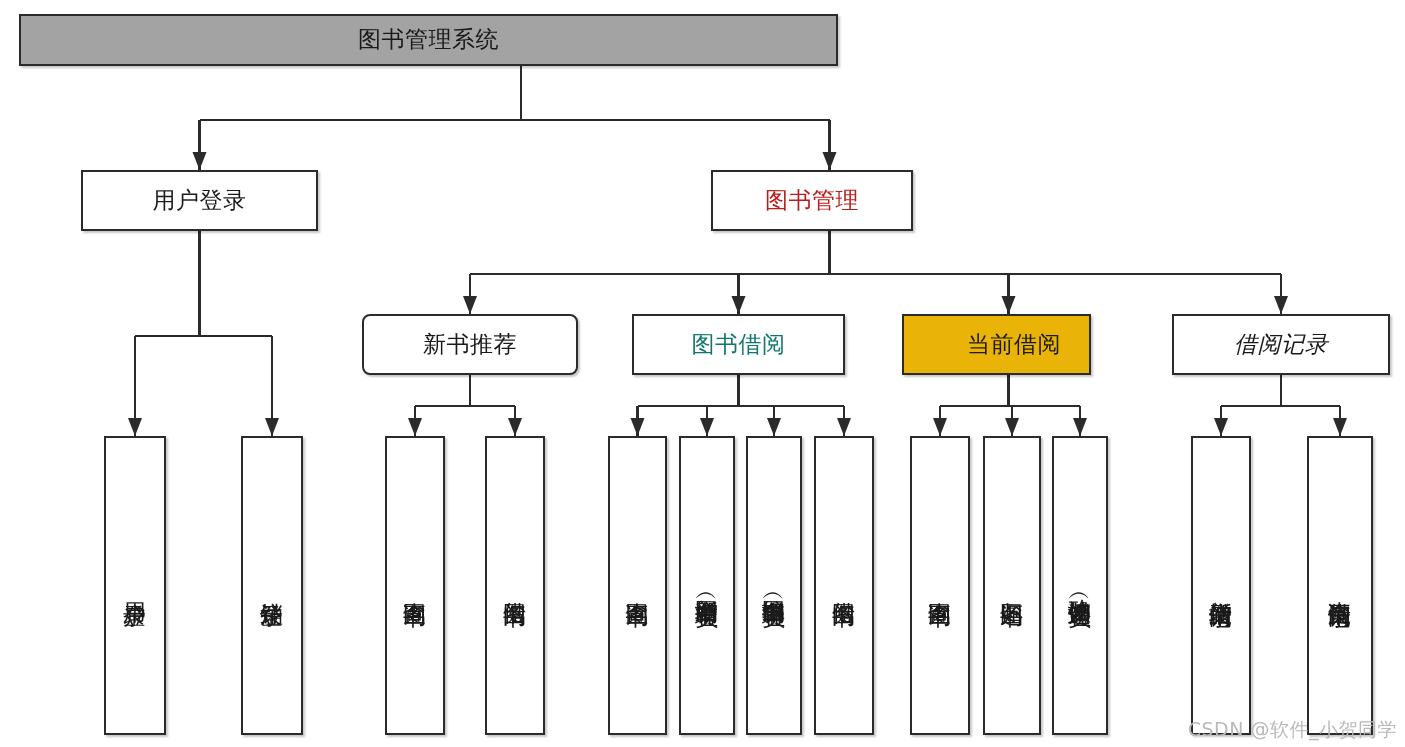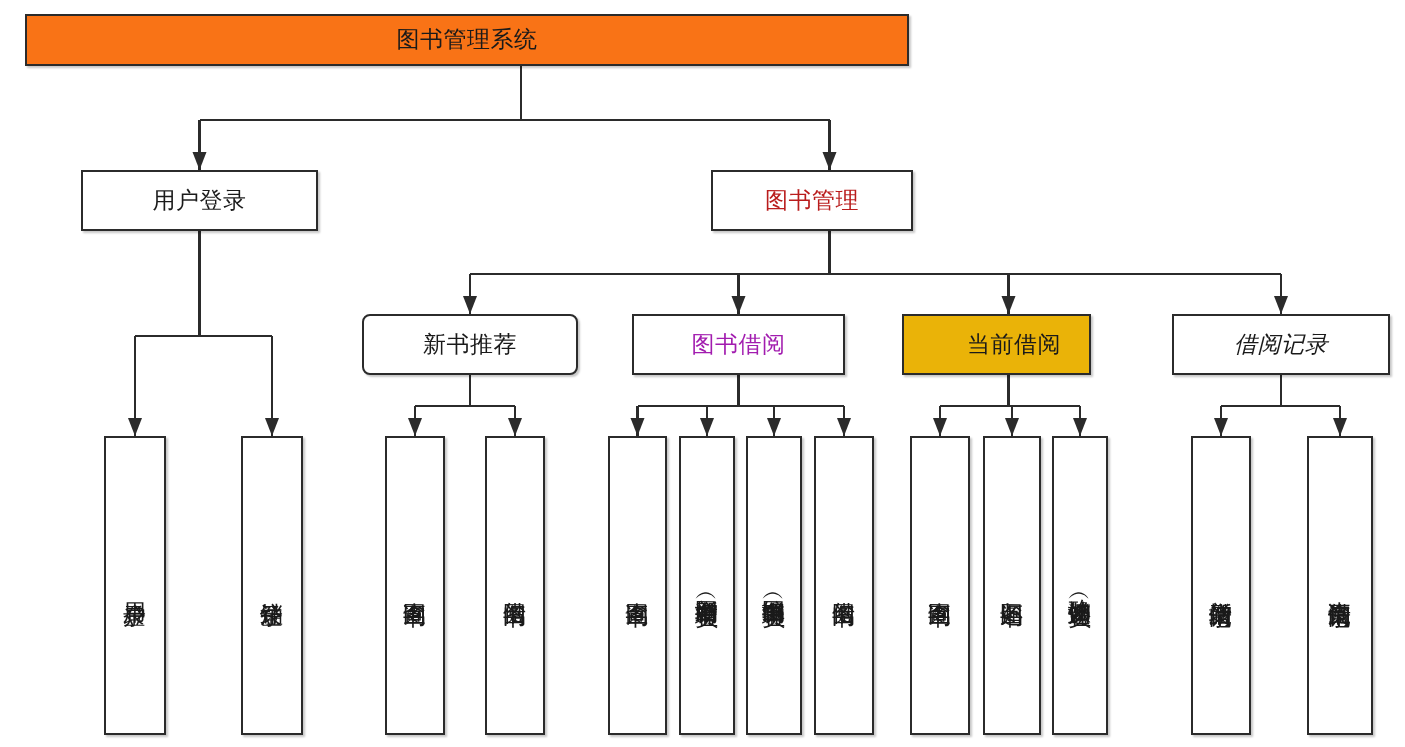--- a/index.html
+++ b/index.html
@@ -115,33 +115,33 @@
       <line x1="1080" y1="406" x2="1080" y2="436" stroke="#2b2b2b" stroke-width="2.5" shape-rendering="crispEdges"></line>
       <path d="M 1073 418 L 1087 418 L 1080 436 Z" fill="#2b2b2b"></path>
       <line x1="1281" y1="375" x2="1281" y2="406" stroke="#2b2b2b" stroke-width="2.5" shape-rendering="crispEdges"></line>
       <line x1="1221" y1="406" x2="1340" y2="406" stroke="#2b2b2b" stroke-width="2.5" shape-rendering="crispEdges"></line>
       <line x1="1221" y1="406" x2="1221" y2="436" stroke="#2b2b2b" stroke-width="2.5" shape-rendering="crispEdges"></line>
       <path d="M 1214 418 L 1228 418 L 1221 436 Z" fill="#2b2b2b"></path>
       <line x1="1340" y1="406" x2="1340" y2="436" stroke="#2b2b2b" stroke-width="2.5" shape-rendering="crispEdges"></line>
       <path d="M 1333 418 L 1347 418 L 1340 436 Z" fill="#2b2b2b"></path>
     </svg>
   <div id="nodes">
-      <div class="node" style="left: 25px; top: 14px; width: 884px; height: 52px; border-color: rgb(43, 43, 43); background: #f97316; color: rgb(26, 26, 26);">
+      <div class="node" style="left: 19px; top: 14px; width: 819px; height: 52px; border-color: rgb(43, 43, 43); background: #a3a3a3; color: rgb(26, 26, 26);">
         <span class="label">图书管理系统</span>
       </div>
       <div class="node" style="left: 81px; top: 170px; width: 237px; height: 61px; border-color: rgb(43, 43, 43); background: rgb(255, 255, 255); color: rgb(26, 26, 26);">
         <span class="label">用户登录</span>
       </div>
       <div class="node" style="left: 711px; top: 170px; width: 202px; height: 61px; border-color: rgb(43, 43, 43); background: rgb(255, 255, 255); color: #b91c1c;">
         <span class="label">图书管理</span>
       </div>
       <div class="node" style="left: 362px; top: 314px; width: 216px; height: 61px; border-color: rgb(43, 43, 43); background: rgb(255, 255, 255); color: rgb(26, 26, 26); border-radius: 8px;">
         <span class="label">新书推荐</span>
       </div>
-      <div class="node" style="left: 632px; top: 314px; width: 213px; height: 61px; border-color: rgb(43, 43, 43); background: rgb(255, 255, 255); color: #a21caf;">
+      <div class="node" style="left: 632px; top: 314px; width: 213px; height: 61px; border-color: rgb(43, 43, 43); background: rgb(255, 255, 255); color: #0f766e;">
         <span class="label">图书借阅</span>
       </div>
       <div class="node" style="left: 902px; top: 314px; width: 189px; height: 61px; border-color: rgb(43, 43, 43); background: #eab308; color: rgb(26, 26, 26); padding-left: 35px;">
         <span class="label">当前借阅</span>
       </div>
       <div class="node" style="left: 1172px; top: 314px; width: 218px; height: 61px; border-color: rgb(43, 43, 43); background: rgb(255, 255, 255); color: rgb(26, 26, 26); font-style: italic;">
         <span class="label">借阅记录</span>
       </div>
       <div class="node leaf" style="left: 104px; top: 436px; width: 62px; height: 299px; border-color: rgb(43, 43, 43); background: rgb(255, 255, 255); color: rgb(26, 26, 26);">
         <span class="label">用户登录</span>
@@ -176,13 +176,14 @@
       <div class="node leaf" style="left: 1052px; top: 436px; width: 56px; height: 299px; border-color: rgb(43, 43, 43); background: rgb(255, 255, 255); color: rgb(26, 26, 26);">
         <span class="label">确认归还（管理员）</span>
       </div>
       <div class="node leaf" style="left: 1191px; top: 436px; width: 60px; height: 299px; border-color: rgb(43, 43, 43); background: rgb(255, 255, 255); color: rgb(26, 26, 26);">
         <span class="label">新增借阅记录</span>
       </div>
       <div class="node leaf" style="left: 1307px; top: 436px; width: 66px; height: 299px; border-color: rgb(43, 43, 43); background: rgb(255, 255, 255); color: rgb(26, 26, 26);">
         <span class="label">查询借阅记录</span>
       </div>
     </div>
+  <div id="watermark">CSDN @软件_小贺同学</div>
 </div>
 
 </body></html>

